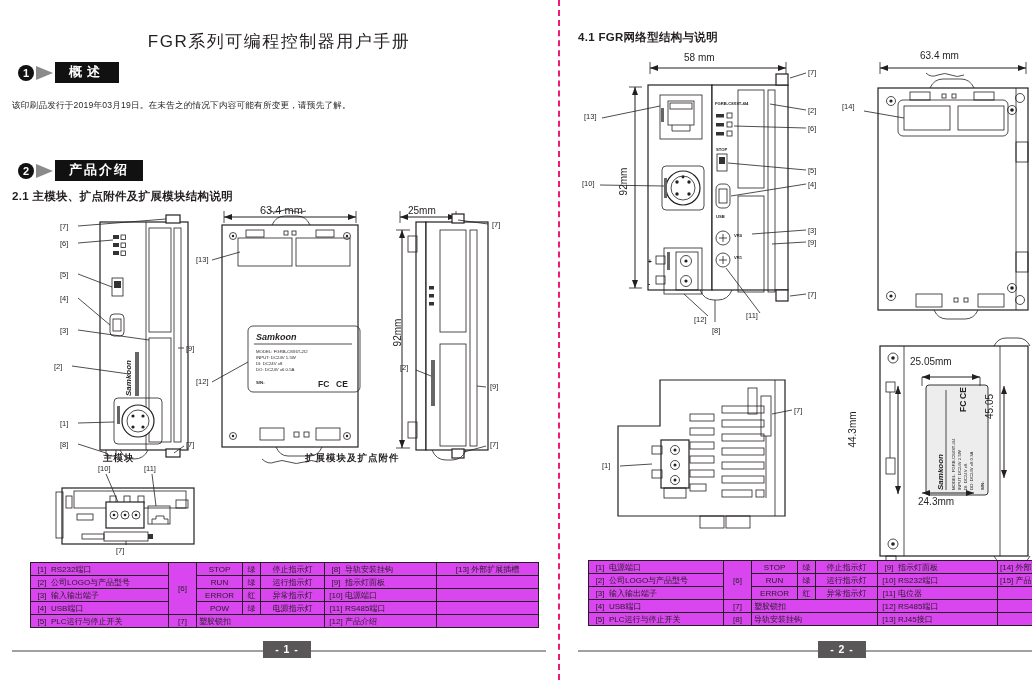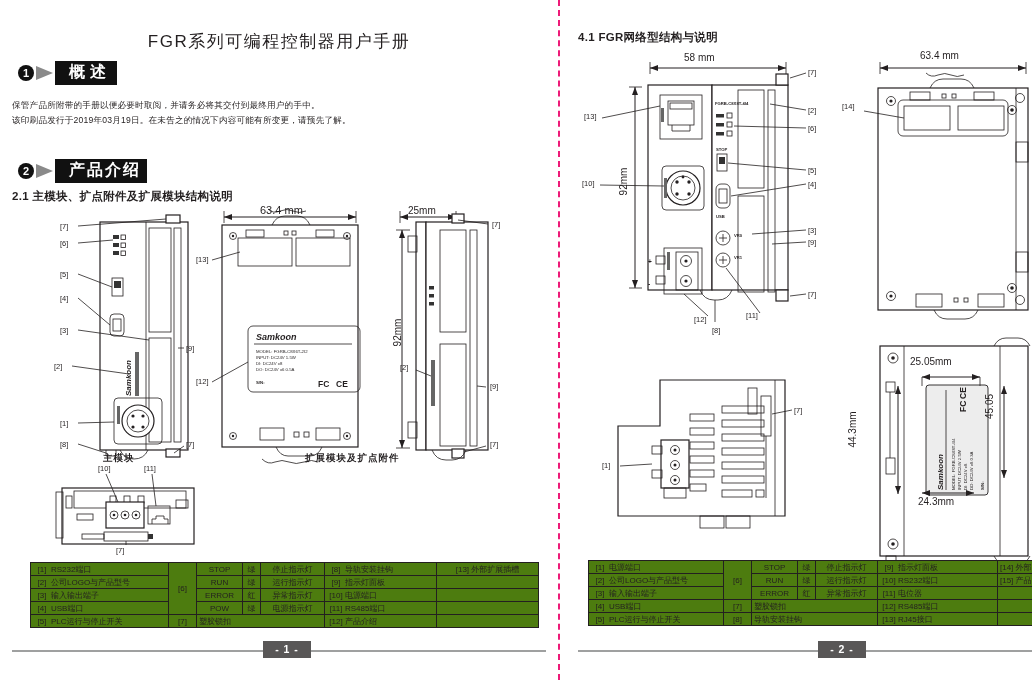--- a/index.html
+++ b/index.html
@@ -8,31 +8,31 @@
   .abs{position:absolute}
   
   .doc-title{left:0;top:30px;width:558px;text-align:center;font-size:17px;font-weight:normal;letter-spacing:1.5px}
   .h2{font-size:11.5px;font-weight:bold;letter-spacing:.3px}
   
   .badge{display:flex;align-items:center;height:17px}
   .bnum{width:16px;height:16px;border-radius:50%;background:#111;color:#fff;font-weight:bold;
         font-size:11px;text-align:center;line-height:16px;flex:0 0 16px}
   .bwedge{width:0;height:0;border-top:7px solid transparent;border-bottom:7px solid transparent;
           border-left:17px solid #8a8a8a;margin-left:2px}
-  .bbox{background:#111;color:#fff;font-weight:bold;font-size:16px;padding:1px 6px 2px 14px;
+  .bbox{background:#111;color:#fff;font-weight:bold;font-size:13px;padding:1px 14px 2px 14px;
         letter-spacing:5px;margin-left:2px}
   
   .introline{white-space:nowrap;font-size:8.6px;line-height:14.5px;letter-spacing:.2px}
   
   .co{position:absolute;font-size:7.5px;color:#231f20}
   .dimtxt{position:absolute;font-size:10px;color:#231f20;white-space:nowrap}
   .rot{transform:rotate(-90deg);transform-origin:center;text-align:center}
   .cap{position:absolute;font-size:9.5px;font-weight:bold;letter-spacing:1px}
   
-  table.tbl{position:absolute;border-collapse:collapse;border:1.5px solid #231f20;table-layout:fixed;background:#4d7c0f}
+  table.tbl{position:absolute;border-collapse:collapse;border:1.5px solid #231f20;table-layout:fixed;background:#d946ef}
   table.tbl td{border:1px solid #231f20;font-size:8px;height:12px;line-height:11px;padding:0 2px;
                white-space:nowrap;overflow:hidden}
   td.cC{text-align:center}
   .tnum{display:inline-block;min-width:18px;text-align:center}
   
   .pgline{position:absolute;height:2px;background:#9fa0a0}
   .pgbox{position:absolute;width:48px;height:17px;background:#595757;color:#fff;font-weight:bold;
          font-size:10.5px;text-align:center;line-height:17px;letter-spacing:1px}
   
   .divider{position:absolute;left:558px;top:0;height:680px;width:0;border-left:2px dashed #ed1a78}
@@ -58,21 +58,20 @@
 
   <div class="abs doc-title">FGR系列可编程控制器用户手册</div>
 
   <div class="abs badge" style="left:18px;top:64px">
     <span class="bnum">1</span>
     <span class="bwedge"></span>
     <span class="bbox">概述</span>
   </div>
 
   <div class="abs" style="left:12px;top:98px">
-    <div class="introline">保管产品所附带的手册以便必要时取阅，并请务必将其交付到最终用户的手中。</div>
     <div class="introline">该印刷品发行于2019年03月19日。在未告之的情况下内容可能有所变更，请预先了解。</div>
   </div>
 
   <div class="abs badge" style="left:18px;top:162px">
     <span class="bnum">2</span>
     <span class="bwedge"></span>
     <span class="bbox" style="letter-spacing:2px">产品介绍</span>
   </div>
 
   <div class="abs h2" style="left:12px;top:189px">2.1 主模块、扩点附件及扩展模块结构说明</div>

